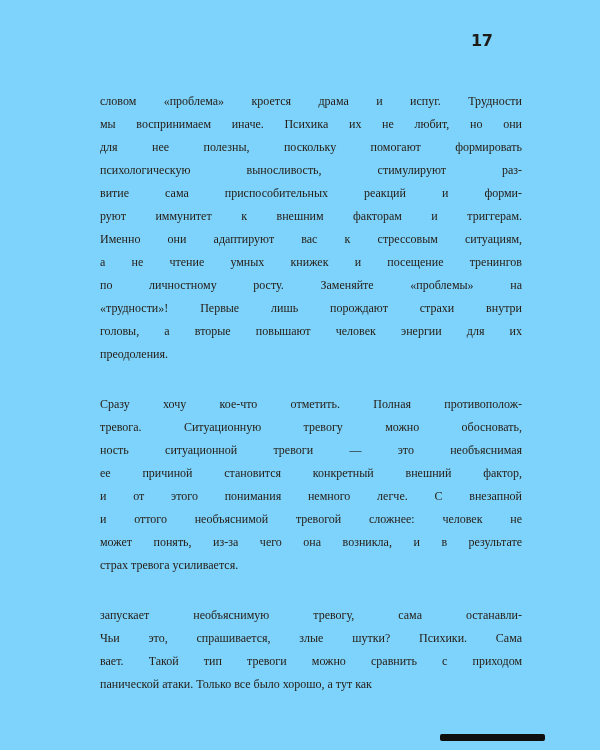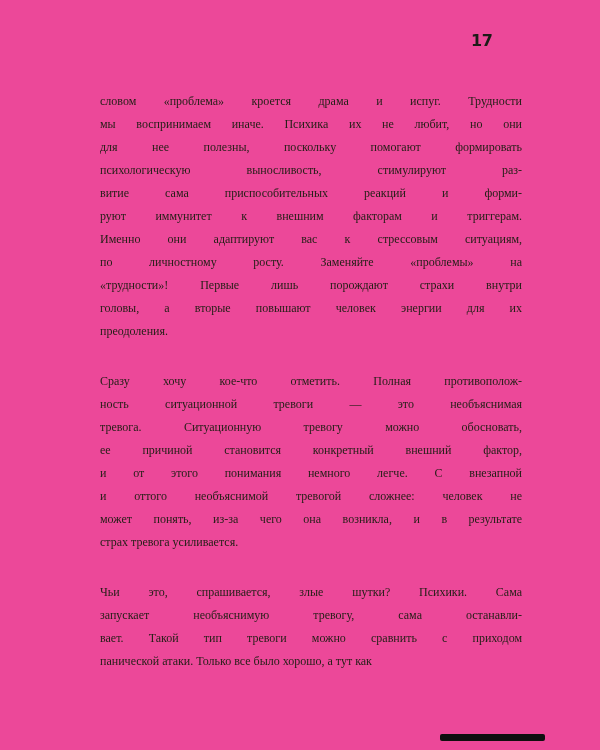--- a/index.html
+++ b/index.html
@@ -10,21 +10,21 @@
     width: 600px;
     height: 750px;
     background: #ffffff;
     position: relative;
     overflow: hidden;
     font-family: "Liberation Serif", "DejaVu Serif", serif;
   }
   .book-page {
     position: absolute;
     inset: 0;
-    background: #ec4899;
+    background: #7dd3fc;
   }
   .page-number {
     position: absolute;
     top: 31px;
     left: 471px;
     width: 22px;
     font-family: "DejaVu Sans", "Liberation Sans", sans-serif;
     font-weight: 700;
     font-size: 16px;
     letter-spacing: -0.5px;
@@ -76,38 +76,39 @@
 
   <div class="text-block">
       <div class="paragraph">
         <div class="line">словом «проблема» кроется драма и испуг. Трудности</div>
         <div class="line">мы воспринимаем иначе. Психика их не любит, но они</div>
         <div class="line">для нее полезны, поскольку помогают формировать</div>
         <div class="line">психологическую выносливость, стимулируют раз-</div>
         <div class="line">витие сама приспособительных реакций и форми-</div>
         <div class="line">руют иммунитет к внешним факторам и триггерам.</div>
         <div class="line">Именно они адаптируют вас к стрессовым ситуациям,</div>
+        <div class="line">а не чтение умных книжек и посещение тренингов</div>
         <div class="line">по личностному росту. Заменяйте «проблемы» на</div>
         <div class="line">«трудности»! Первые лишь порождают страхи внутри</div>
         <div class="line">головы, а вторые повышают человек энергии для их</div>
         <div class="line last">преодоления.</div>
       </div>
       <div class="paragraph">
         <div class="line">Сразу хочу кое-что отметить. Полная противополож-</div>
+        <div class="line">тревога. Ситуационную тревогу можно обосновать,</div>
         <div class="line">ность ситуационной тревоги — это необъяснимая</div>
-        <div class="line">тревога. Ситуационную тревогу можно обосновать,</div>
         <div class="line">ее причиной становится конкретный внешний фактор,</div>
         <div class="line">и от этого понимания немного легче. С внезапной</div>
         <div class="line">и оттого необъяснимой тревогой сложнее: человек не</div>
         <div class="line">может понять, из-за чего она возникла, и в результате</div>
         <div class="line last">страх тревога усиливается.</div>
       </div>
       <div class="paragraph">
+        <div class="line">запускает необъяснимую тревогу, сама останавли-</div>
         <div class="line">Чьи это, спрашивается, злые шутки? Психики. Сама</div>
-        <div class="line">запускает необъяснимую тревогу, сама останавли-</div>
         <div class="line">вает. Такой тип тревоги можно сравнить с приходом</div>
         <div class="line last">панической атаки. Только все было хорошо, а тут как</div>
       </div>
     </div>
 
   <div class="reading-progress-bar"></div>
 
 </div>
 
 </body></html>

